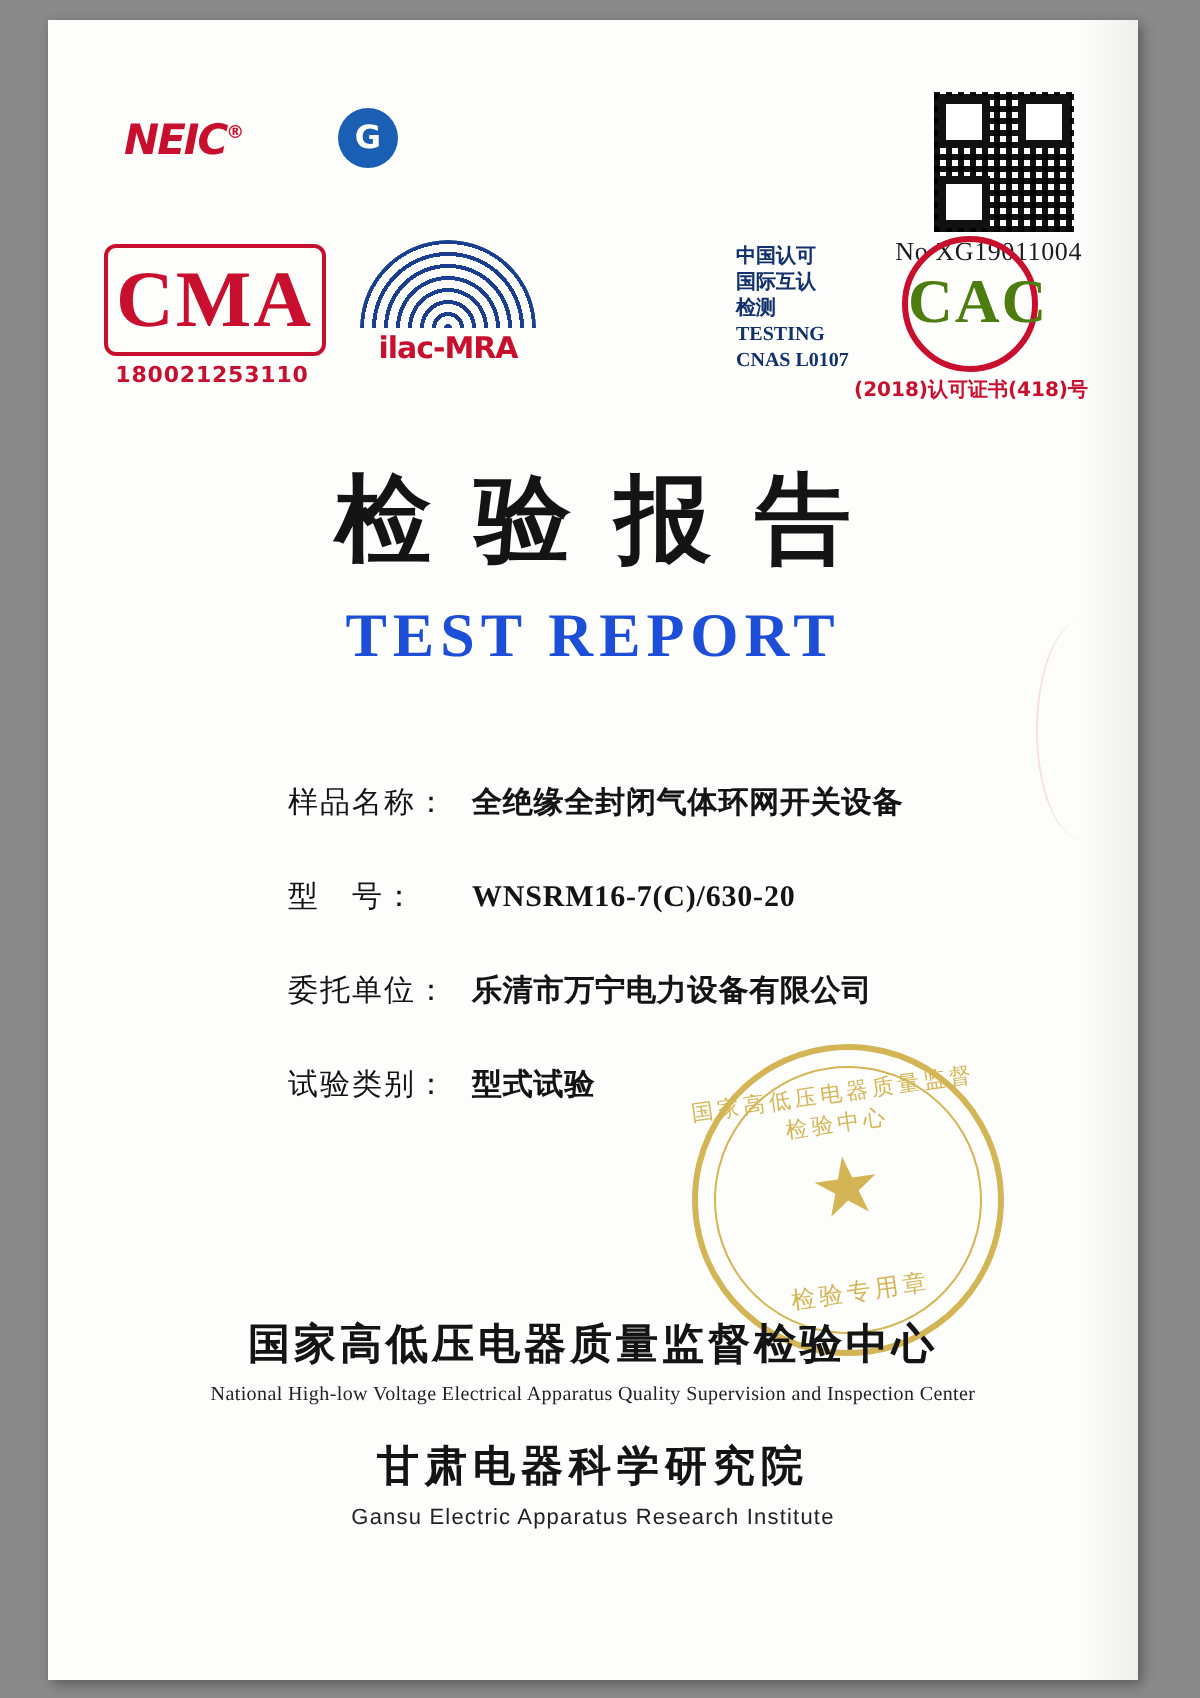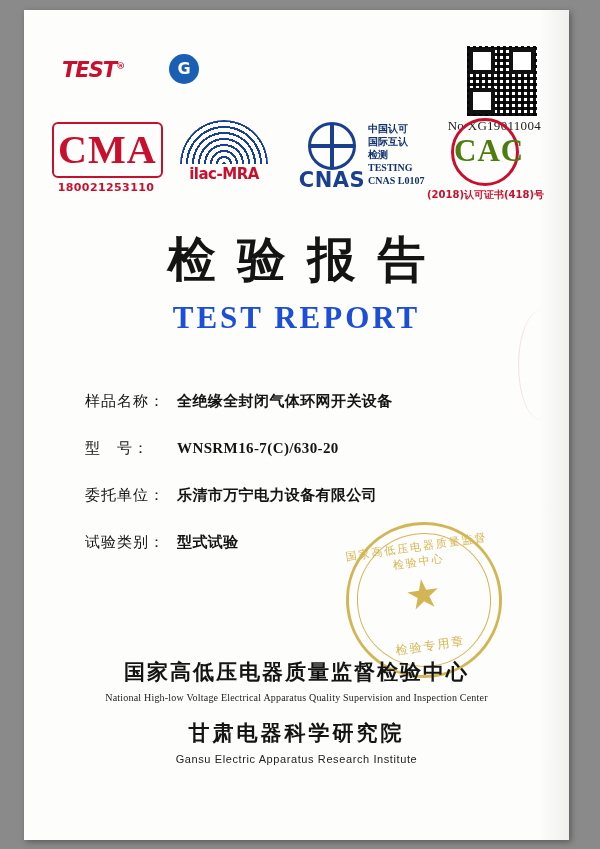--- a/index.html
+++ b/index.html
@@ -265,21 +265,21 @@
   
   .fields {
     position: absolute;
     left: 0; right: 0;
     top: 382px;
   }
   .field {
     display: flex;
     align-items: baseline;
     margin-bottom: 28px;
-    padding-left: 61px;
+    padding-left: 120px;
   }
   .field .label {
     width: 92px;
     flex: 0 0 92px;
     font-family: "Liberation Serif", serif;
     font-size: 15px;
     color: #141414;
     letter-spacing: 1px;
   }
   .field .value {
@@ -385,41 +385,37 @@
   }
 </style>
 </head>
 <body>
 
 <div class="page">
   <div class="sheet">
 
     <div class="toprow">
       <div class="neic">
-        <span>TEST</span><span class="reg">®</span>
+        <span>NEIC</span><span class="reg">®</span>
       </div>
       <div class="cnca-round">G</div>
       <div class="qr">
           <span class="qr-b"></span>
         </div>
     </div>
     <div class="docno">No XG19011004</div>
 
     <div class="marks">
       <div class="cma">
         <div class="big">CMA</div>
         <div class="num">180021253110</div>
       </div>
       <div class="ilac">
         <div class="rings"></div>
         <div class="txt">ilac-MRA</div>
-      </div>
-      <div class="cnas">
-        <div class="globe"></div>
-        <div class="txt">CNAS</div>
       </div>
       <div class="cnas-info">
         <div>中国认可</div>
         <div>国际互认</div>
         <div>检测</div>
         <div>TESTING</div>
         <div>CNAS L0107</div>
       </div>
       <div class="cac">
         <div class="ring">CAC</div>

